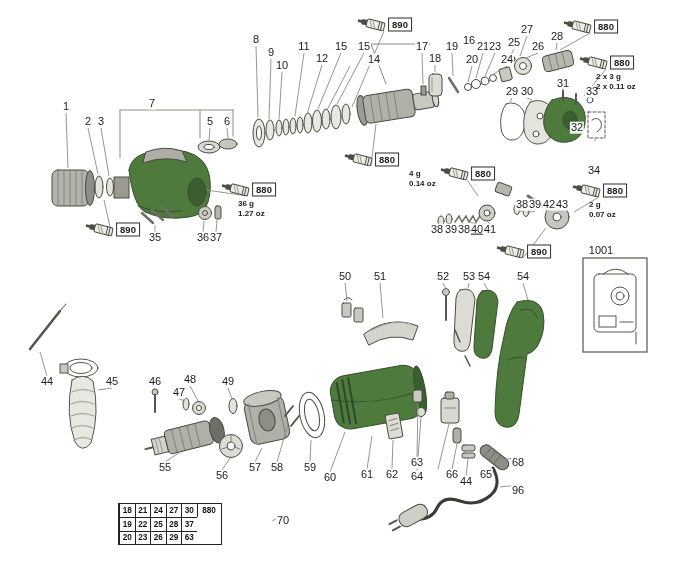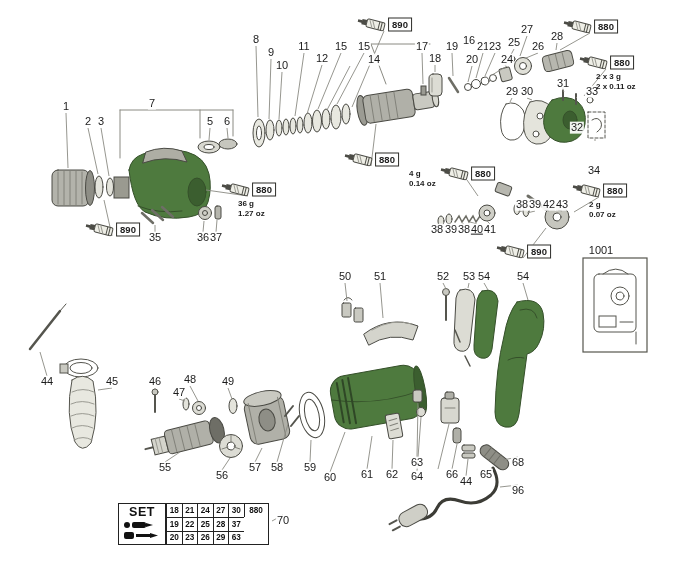--- a/index.html
+++ b/index.html
@@ -604,31 +604,20 @@
             <line x1="16" y1="4" x2="19.5" y2="10.6" stroke="#9a9a92"></line>
           </g>
         </svg>
         <span class="tube-label">880</span>
       </div>
       <div class="tube-note" style="left: 589px; top: 200px;">2 g
 0.07 oz</div>
     </div>
 
   <div id="set-box">
-    <div class="set-left">
-      <div class="set-title">SET</div>
-      <svg class="set-icons" width="40" height="22" viewBox="0 0 40 22">
-        <circle cx="5" cy="6" r="3" fill="#111"></circle>
-        <rect x="10" y="3" width="14" height="6" rx="2" fill="#111"></rect>
-        <path d="M24,4 l7,2 -7,2 z" fill="#111"></path>
-        <rect x="2" y="13" width="10" height="7" rx="2" fill="#111"></rect>
-        <rect x="14" y="15" width="14" height="3" fill="#111"></rect>
-        <path d="M28,14 l8,2.5 -8,2.5 z" fill="#111"></path>
-      </svg>
-    </div>
     <div class="set-grid" id="set-grid">
         <div class="set-row">
           <span class="set-cell">18</span>
           <span class="set-cell">21</span>
           <span class="set-cell">24</span>
           <span class="set-cell">27</span>
           <span class="set-cell">30</span>
           <span class="set-cell wide">880</span>
         </div>
         <div class="set-row">

